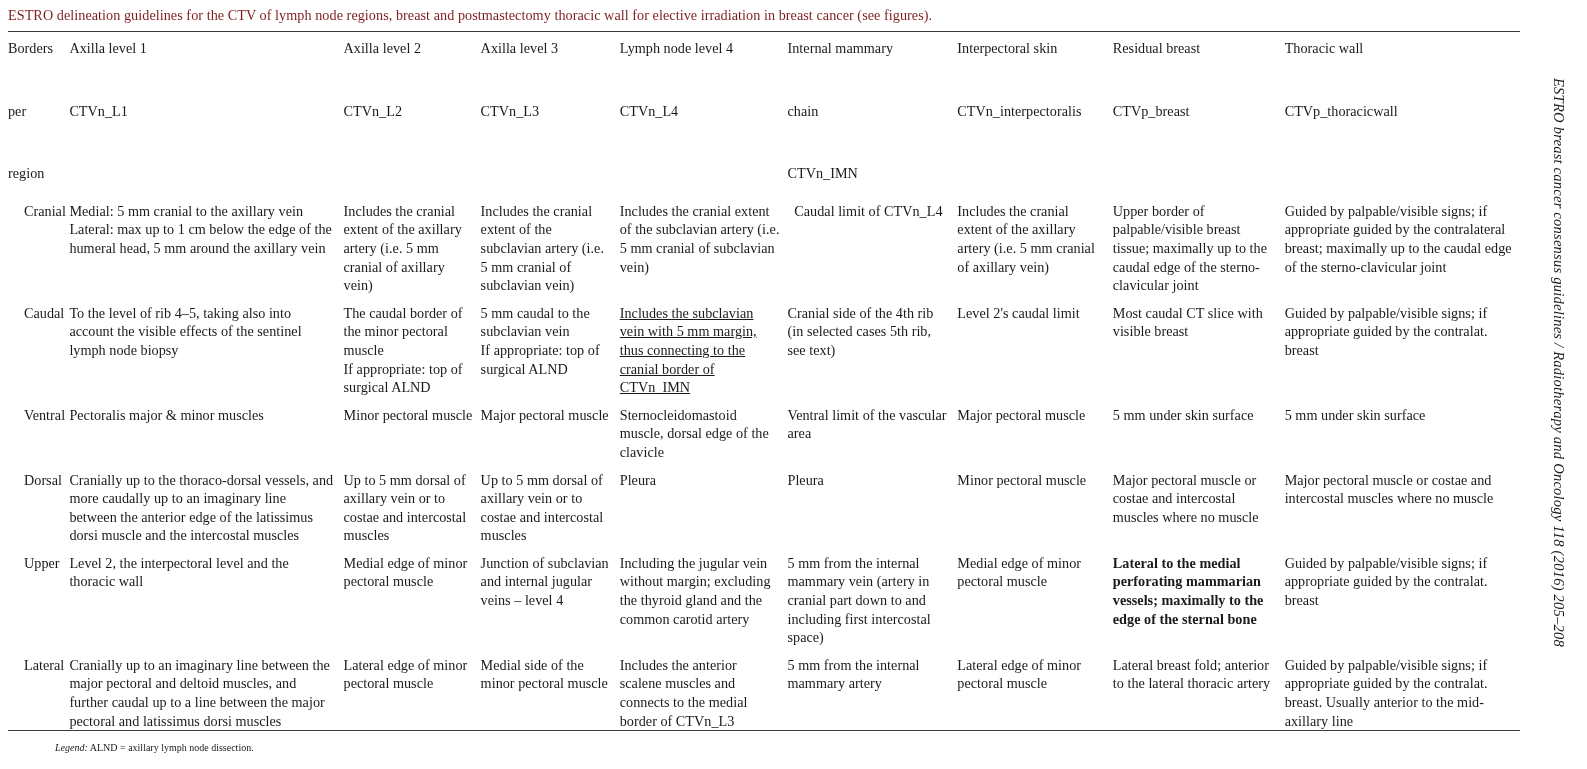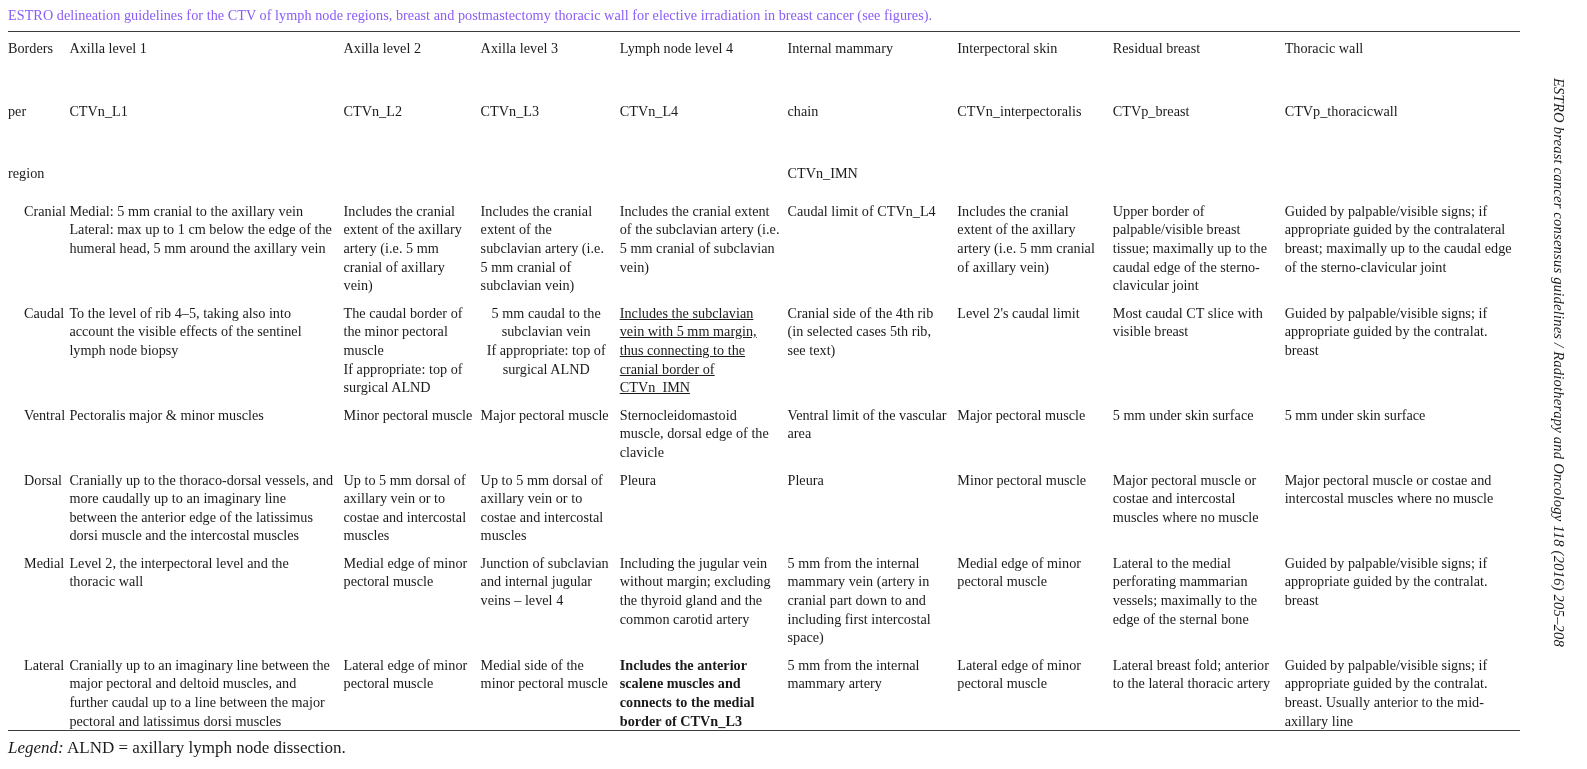--- a/index.html
+++ b/index.html
@@ -26,21 +26,21 @@
     left: 8px;
     top: 0;
     width: 1520px;
     height: 769px;
   }
   .caption {
     font-size: 14.2px;
     line-height: 16px;
     padding: 7px 0 8px 0;
     letter-spacing: 0.05px;
-    color: #8b5cf6;
+    color: #7f1d1d;
   }
   table.guideline {
     border-collapse: collapse;
     width: 1512px;
     table-layout: fixed;
     font-size: 14.2px;
   }
   table.guideline th,
   table.guideline td {
     vertical-align: top;
@@ -70,23 +70,24 @@
   .c3 { width: 136px; }
   .c4 { width: 164px; }
   .c5 { width: 166px; }
   .c6 { width: 152px; }
   .c7 { width: 168px; }
   .c8 { width: 230px; }
 
   .hdr-line2 { display: block; margin-top: 44px; }
 
   .legend {
-    font-size: 17px;
+    font-size: 10px;
     line-height: 18px;
     padding-top: 8px;
+    margin-left: 47px;
   }
   .legend em {
     font-style: italic;
   }
   .tbl-close {
     border-top: 1.4px solid #3b3b3b;
     width: 1512px;
     margin-top: 0;
   }
   #running-head {
@@ -173,31 +174,31 @@
         </tr>
       </thead>
       <tbody class="body-rows">
           <tr>
             <td class="c0">Cranial</td>
             <td class="c1" style="white-space: pre-line;">Medial: 5 mm cranial to the axillary vein
 Lateral: max up to 1 cm below the edge of the humeral head, 5 mm around the axillary vein</td>
             <td class="c2" style="white-space: pre-line;">Includes the cranial extent of the axillary artery (i.e. 5 mm cranial of axillary vein)</td>
             <td class="c3" style="white-space: pre-line;">Includes the cranial extent of the subclavian artery (i.e. 5 mm cranial of subclavian vein)</td>
             <td class="c4" style="white-space: pre-line;">Includes the cranial extent of the subclavian artery (i.e. 5 mm cranial of subclavian vein)</td>
-            <td class="c5" style="white-space: pre-line;">Caudal limit of CTVn_L4</td>
+            <td class="c5" style="white-space: pre-line; text-align: center;">Caudal limit of CTVn_L4</td>
             <td class="c6" style="white-space: pre-line;">Includes the cranial extent of the axillary artery (i.e. 5 mm cranial of axillary vein)</td>
             <td class="c7" style="white-space: pre-line;">Upper border of palpable/visible breast tissue; maximally up to the caudal edge of the sterno-clavicular joint</td>
             <td class="c8" style="white-space: pre-line;">Guided by palpable/visible signs; if appropriate guided by the contralateral breast; maximally up to the caudal edge of the sterno-clavicular joint</td>
           </tr>
           <tr>
             <td class="c0">Caudal</td>
             <td class="c1" style="white-space: pre-line;">To the level of rib 4–5, taking also into account the visible effects of the sentinel lymph node biopsy</td>
             <td class="c2" style="white-space: pre-line;">The caudal border of the minor pectoral muscle
 If appropriate: top of surgical ALND</td>
-            <td class="c3" style="white-space: pre-line; text-align: center;">5 mm caudal to the subclavian vein
+            <td class="c3" style="white-space: pre-line;">5 mm caudal to the subclavian vein
 If appropriate: top of surgical ALND</td>
             <td class="c4" style="white-space: pre-line; text-decoration: underline;">Includes the subclavian vein with 5 mm margin, thus connecting to the cranial border of CTVn_IMN</td>
             <td class="c5" style="white-space: pre-line;">Cranial side of the 4th rib
 (in selected cases 5th rib, see text)</td>
             <td class="c6" style="white-space: pre-line;">Level 2's caudal limit</td>
             <td class="c7" style="white-space: pre-line;">Most caudal CT slice with visible breast</td>
             <td class="c8" style="white-space: pre-line;">Guided by palpable/visible signs; if appropriate guided by the contralat. breast</td>
           </tr>
           <tr>
             <td class="c0">Ventral</td>
@@ -215,36 +216,36 @@
             <td class="c1" style="white-space: pre-line;">Cranially up to the thoraco-dorsal vessels, and more caudally up to an imaginary line between the anterior edge of the latissimus dorsi muscle and the intercostal muscles</td>
             <td class="c2" style="white-space: pre-line;">Up to 5 mm dorsal of axillary vein or to costae and intercostal muscles</td>
             <td class="c3" style="white-space: pre-line;">Up to 5 mm dorsal of axillary vein or to costae and intercostal muscles</td>
             <td class="c4" style="white-space: pre-line;">Pleura</td>
             <td class="c5" style="white-space: pre-line;">Pleura</td>
             <td class="c6" style="white-space: pre-line;">Minor pectoral muscle</td>
             <td class="c7" style="white-space: pre-line;">Major pectoral muscle or costae and intercostal muscles where no muscle</td>
             <td class="c8" style="white-space: pre-line;">Major pectoral muscle or costae and intercostal muscles where no muscle</td>
           </tr>
           <tr>
-            <td class="c0">Medial</td>
+            <td class="c0">Upper</td>
             <td class="c1" style="white-space: pre-line;">Level 2, the interpectoral level and the thoracic wall</td>
             <td class="c2" style="white-space: pre-line;">Medial edge of minor pectoral muscle</td>
             <td class="c3" style="white-space: pre-line;">Junction of subclavian and internal jugular veins – level 4</td>
             <td class="c4" style="white-space: pre-line;">Including the jugular vein without margin; excluding the thyroid gland and the common carotid artery</td>
             <td class="c5" style="white-space: pre-line; margin-left: 32px;">5 mm from the internal mammary vein (artery in cranial part down to and including first intercostal space)</td>
             <td class="c6" style="white-space: pre-line;">Medial edge of minor pectoral muscle</td>
-            <td class="c7" style="white-space: pre-line;">Lateral to the medial perforating mammarian vessels; maximally to the edge of the sternal bone</td>
+            <td class="c7" style="white-space: pre-line; font-weight: bold;">Lateral to the medial perforating mammarian vessels; maximally to the edge of the sternal bone</td>
             <td class="c8" style="white-space: pre-line;">Guided by palpable/visible signs; if appropriate guided by the contralat. breast</td>
           </tr>
           <tr>
             <td class="c0">Lateral</td>
             <td class="c1" style="white-space: pre-line;">Cranially up to an imaginary line between the major pectoral and deltoid muscles, and further caudal up to a line between the major pectoral and latissimus dorsi muscles</td>
             <td class="c2" style="white-space: pre-line;">Lateral edge of minor pectoral muscle</td>
             <td class="c3" style="white-space: pre-line;">Medial side of the minor pectoral muscle</td>
-            <td class="c4" style="white-space: pre-line; font-weight: bold;">Includes the anterior scalene muscles and connects to the medial border of CTVn_L3</td>
+            <td class="c4" style="white-space: pre-line;">Includes the anterior scalene muscles and connects to the medial border of CTVn_L3</td>
             <td class="c5" style="white-space: pre-line;">5 mm from the internal mammary artery</td>
             <td class="c6" style="white-space: pre-line;">Lateral edge of minor pectoral muscle</td>
             <td class="c7" style="white-space: pre-line;">Lateral breast fold; anterior to the lateral thoracic artery</td>
             <td class="c8" style="white-space: pre-line;">Guided by palpable/visible signs; if appropriate guided by the contralat. breast. Usually anterior to the mid-axillary line</td>
           </tr>
         </tbody>
     </table>
 
     <div class="tbl-close"></div>
 

